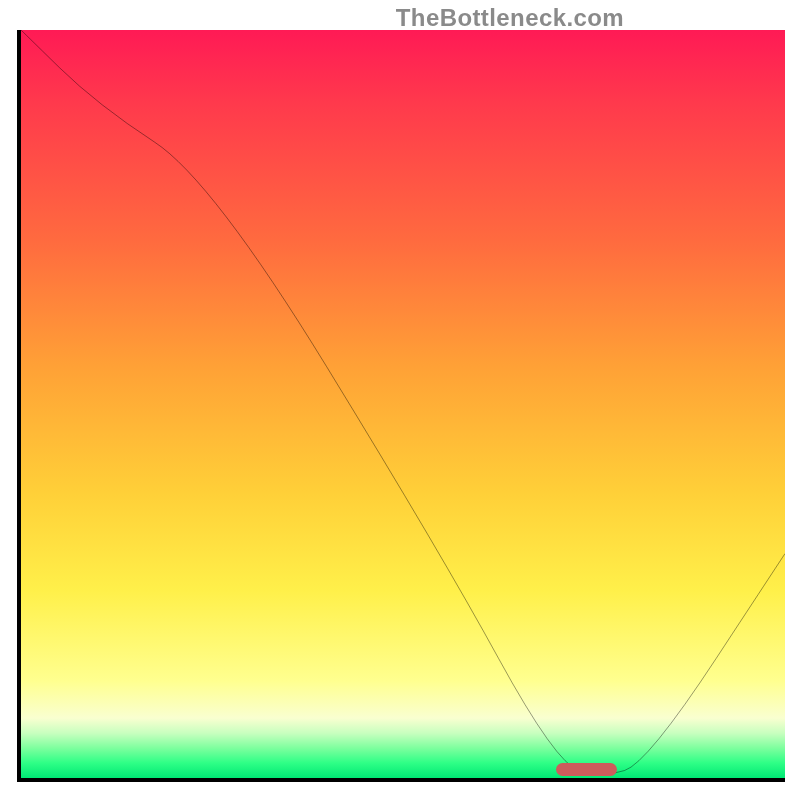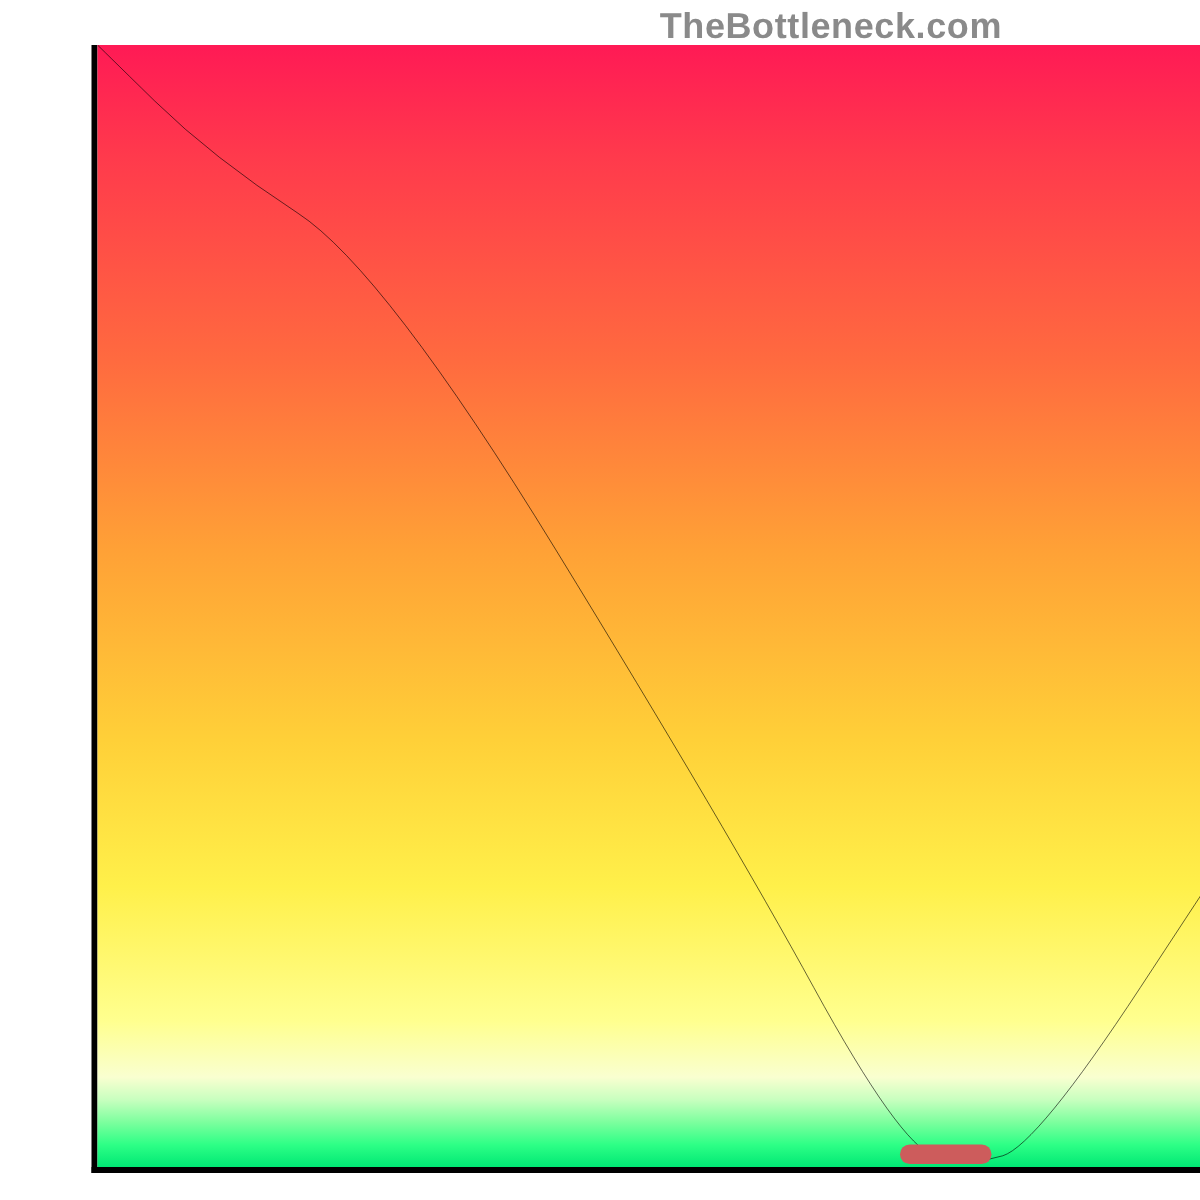--- a/index.html
+++ b/index.html
@@ -1,21 +1,20 @@
 <!DOCTYPE html>
 <html><head>
 <meta charset="utf-8">
 <style>
   * { margin: 0; padding: 0; box-sizing: border-box; }
   html, body { width: 800px; height: 800px; overflow: hidden; background: #fff; }
   .frame {
     position: relative;
     width: 632px;
     height: 800px;
-    margin-left: 44px;
   }
   .watermark {
     position: absolute;
     top: 4px;
     right: 8px;
     font-family: Arial, Helvetica, sans-serif;
     font-size: 24px;
     font-weight: 600;
     color: #8a8a8a;
     letter-spacing: 0.4px;

